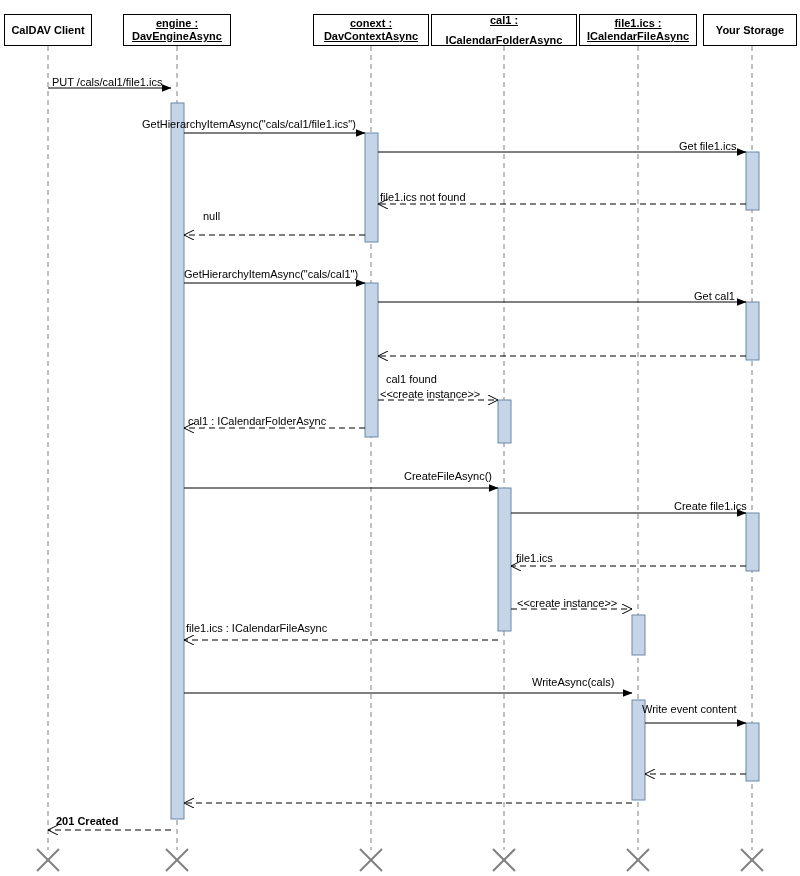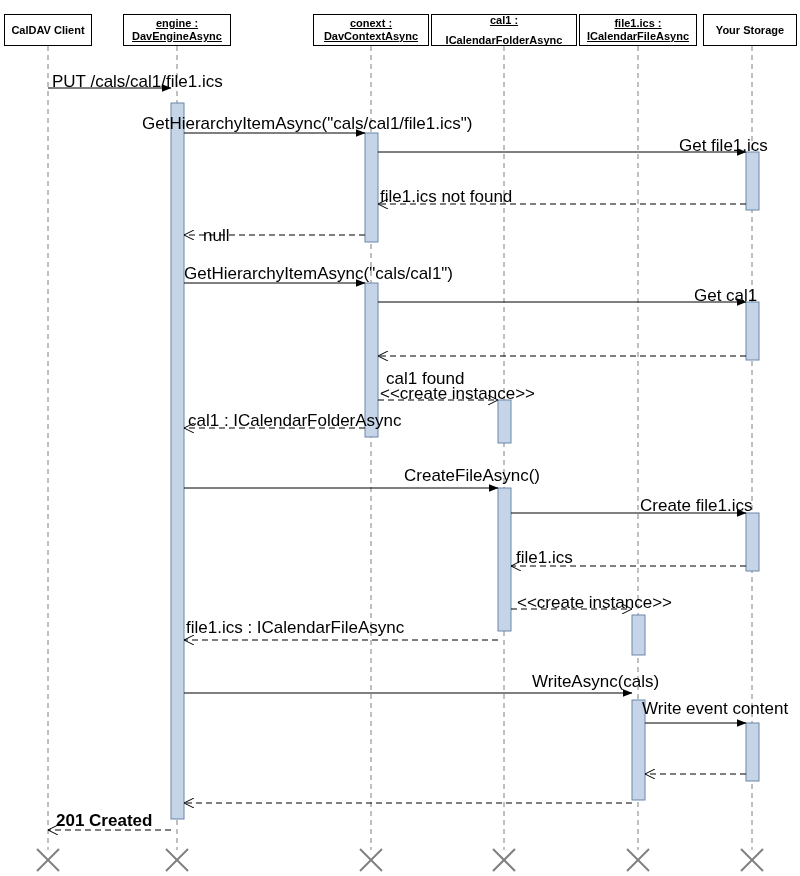--- a/index.html
+++ b/index.html
@@ -44,21 +44,21 @@
   }
   .lifeline-box .underline {
     text-decoration: underline;
     font-weight: bold;
   }
   .lifeline-box .bold {
     font-weight: bold;
   }
   .msg-label {
     position: absolute;
-    font-size: 17px;
+    font-size: 11px;
     color: #000000;
     white-space: nowrap;
     line-height: 12px;
   }
 </style>
 </head>
 <body>
 
 <div id="diagram">
   <svg id="canvas" xmlns="http://www.w3.org/2000/svg">
@@ -148,27 +148,27 @@
       <span class="ln underline">file1.ics :</span>
       <span class="ln underline">ICalendarFileAsync</span>
     </div>
     <div class="lifeline-box" style="left: 703px; top: 14px; width: 94px; height: 32px; text-align: center;">
       <span class="ln bold">Your Storage</span>
     </div>
     <div class="msg-label" style="left: 52px; top: 76px;">PUT /cals/cal1/file1.ics</div>
     <div class="msg-label" style="left: 142px; top: 118px;">GetHierarchyItemAsync("cals/cal1/file1.ics")</div>
     <div class="msg-label" style="left: 679px; top: 140px;">Get file1.ics</div>
     <div class="msg-label" style="left: 380px; top: 191px;">file1.ics not found</div>
-    <div class="msg-label" style="left: 190px; top: 230px; padding-left: 13px;">null</div>
+    <div class="msg-label" style="left: 190px; top: 210px; padding-left: 13px;">null</div>
     <div class="msg-label" style="left: 184px; top: 268px;">GetHierarchyItemAsync("cals/cal1")</div>
     <div class="msg-label" style="left: 694px; top: 290px;">Get cal1</div>
     <div class="msg-label" style="left: 386px; top: 343px; margin-top: 30px;">cal1 found</div>
     <div class="msg-label" style="left: 380px; top: 388px;">&lt;&lt;create instance&gt;&gt;</div>
     <div class="msg-label" style="left: 188px; top: 415px;">cal1 : ICalendarFolderAsync</div>
     <div class="msg-label" style="left: 404px; top: 470px;">CreateFileAsync()</div>
-    <div class="msg-label" style="left: 640px; top: 500px; text-align: right;">Create file1.ics</div>
+    <div class="msg-label" style="left: 674px; top: 500px; text-align: right;">Create file1.ics</div>
     <div class="msg-label" style="left: 516px; top: 552px;">file1.ics</div>
     <div class="msg-label" style="left: 517px; top: 597px;">&lt;&lt;create instance&gt;&gt;</div>
     <div class="msg-label" style="left: 186px; top: 622px;">file1.ics : ICalendarFileAsync</div>
     <div class="msg-label" style="left: 532px; top: 676px;">WriteAsync(cals)</div>
     <div class="msg-label" style="left: 642px; top: 703px;">Write event content</div>
     <div class="msg-label" style="left: 56px; top: 815px; font-weight: bold;">201 Created</div>
   </div>
 
 </body></html>

